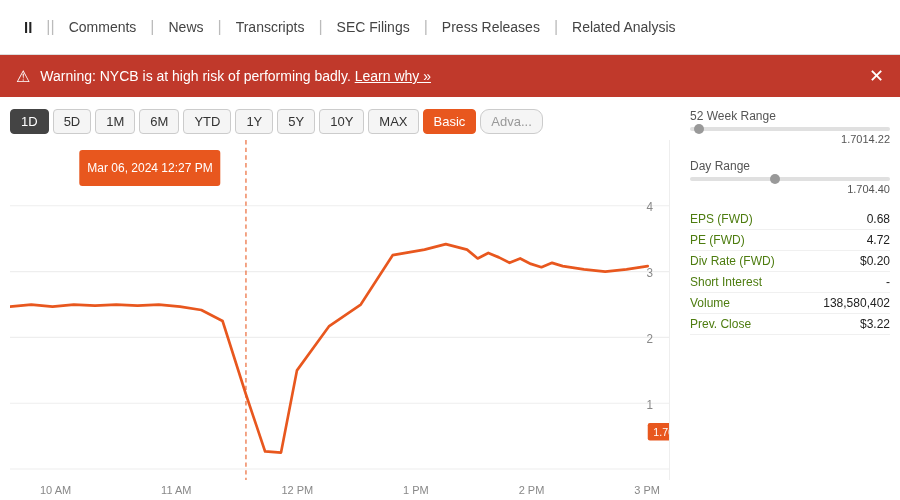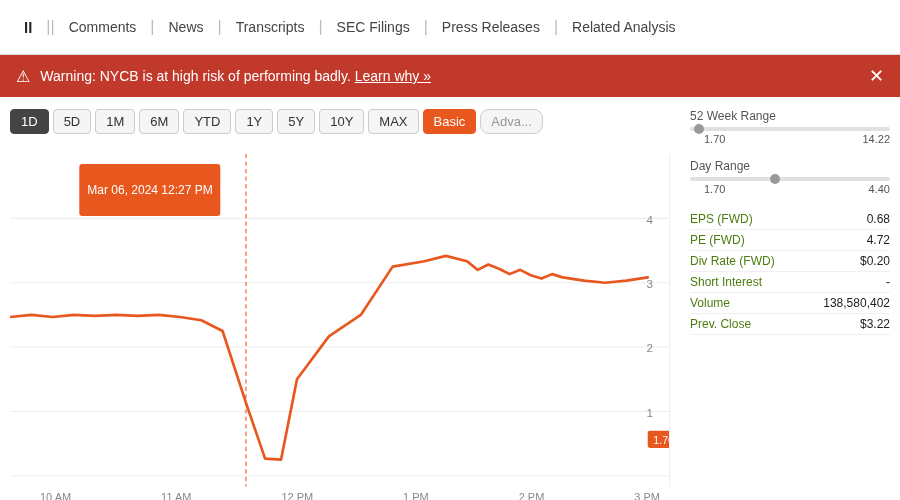--- a/index.html
+++ b/index.html
@@ -18,42 +18,42 @@
     .warning-banner .warn-link { text-decoration: underline; cursor: pointer; }
     .warning-banner .close-btn { cursor: pointer; font-size: 18px; color: #fff; background: none; border: none; }
 
     
     .chart-area { display: flex; padding: 12px 10px 0 10px; height: calc(500px - 55px - 46px); }
 
     
     .chart-left { flex: 1; display: flex; flex-direction: column; }
 
     
-    .time-buttons { display: flex; align-items: center; gap: 4px; margin-bottom: 20px; }
+    .time-buttons { display: flex; align-items: center; gap: 4px; margin-bottom: 6px; }
     .time-btn { padding: 4px 10px; border: 1px solid #ccc; border-radius: 4px; background: #f5f5f5; cursor: pointer; font-size: 13px; color: #333; }
     .time-btn.active { background: #444; color: #fff; border-color: #444; }
     .view-btn { padding: 4px 10px; border: 1px solid #ccc; border-radius: 4px; background: #e8571e; cursor: pointer; font-size: 13px; color: #ffffff; border-color: #e8571e; }
     .view-btn-adv { padding: 4px 10px; border: 1px solid #ccc; border-radius: 9px; background: #f5f5f5; cursor: pointer; font-size: 13px; color: #999; }
 
     
     .chart-container { flex: 1; position: relative; border-right: 1px solid #eee; }
 
     
-    .chart-tooltip { position: absolute; background: #e8571e; color: #fff; padding: 19px 8px; border-radius: 3px; font-size: 12px; white-space: nowrap; top: 10px; left: 140px; transform: translateX(-50%); }
+    .chart-tooltip { position: absolute; background: #e8571e; color: #fff; padding: 11px 8px; border-radius: 3px; font-size: 12px; white-space: nowrap; top: 10px; left: 140px; transform: translateX(-50%); }
 
     
     .x-axis { display: flex; justify-content: space-between; padding: 4px 10px 0 30px; font-size: 11px; color: #888; }
 
     
     .chart-right { width: 220px; padding-left: 20px; font-size: 12px; }
     .stat-section { margin-bottom: 14px; }
     .stat-title { font-size: 12px; color: #555; margin-bottom: 4px; }
     .range-bar { position: relative; height: 4px; background: #e0e0e0; border-radius: 2px; margin-bottom: 2px; }
     .range-dot { position: absolute; width: 10px; height: 10px; border-radius: 50%; background: #999; top: -3px; }
-    .range-labels { display: flex; justify-content: space-between; font-size: 11px; color: #555; margin-left: 14px; }
+    .range-labels { display: flex; justify-content: flex-end; font-size: 11px; color: #555; margin-left: 14px; }
     .stat-row { display: flex; justify-content: space-between; padding: 3px 0; border-bottom: 1px solid #f0f0f0; }
     .stat-label { color: #4d7c0f; }
     .stat-value { font-weight: 500; color: #222; }
   </style>
 </head>
 <body>
 
 <nav class="nav-bar">
   <span class="nav-item nav-all">ll</span>
   <span class="nav-separator">|</span>

